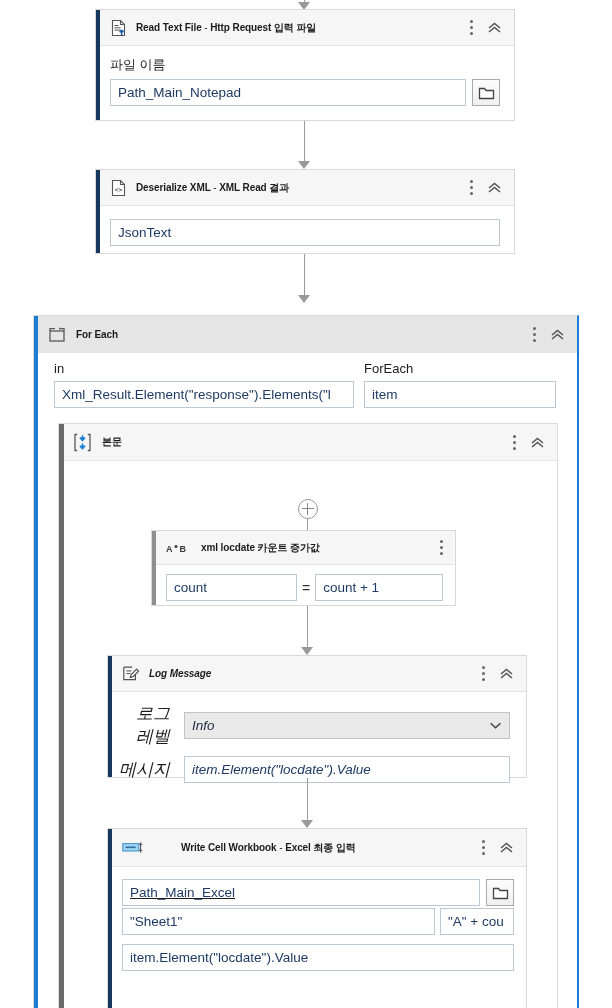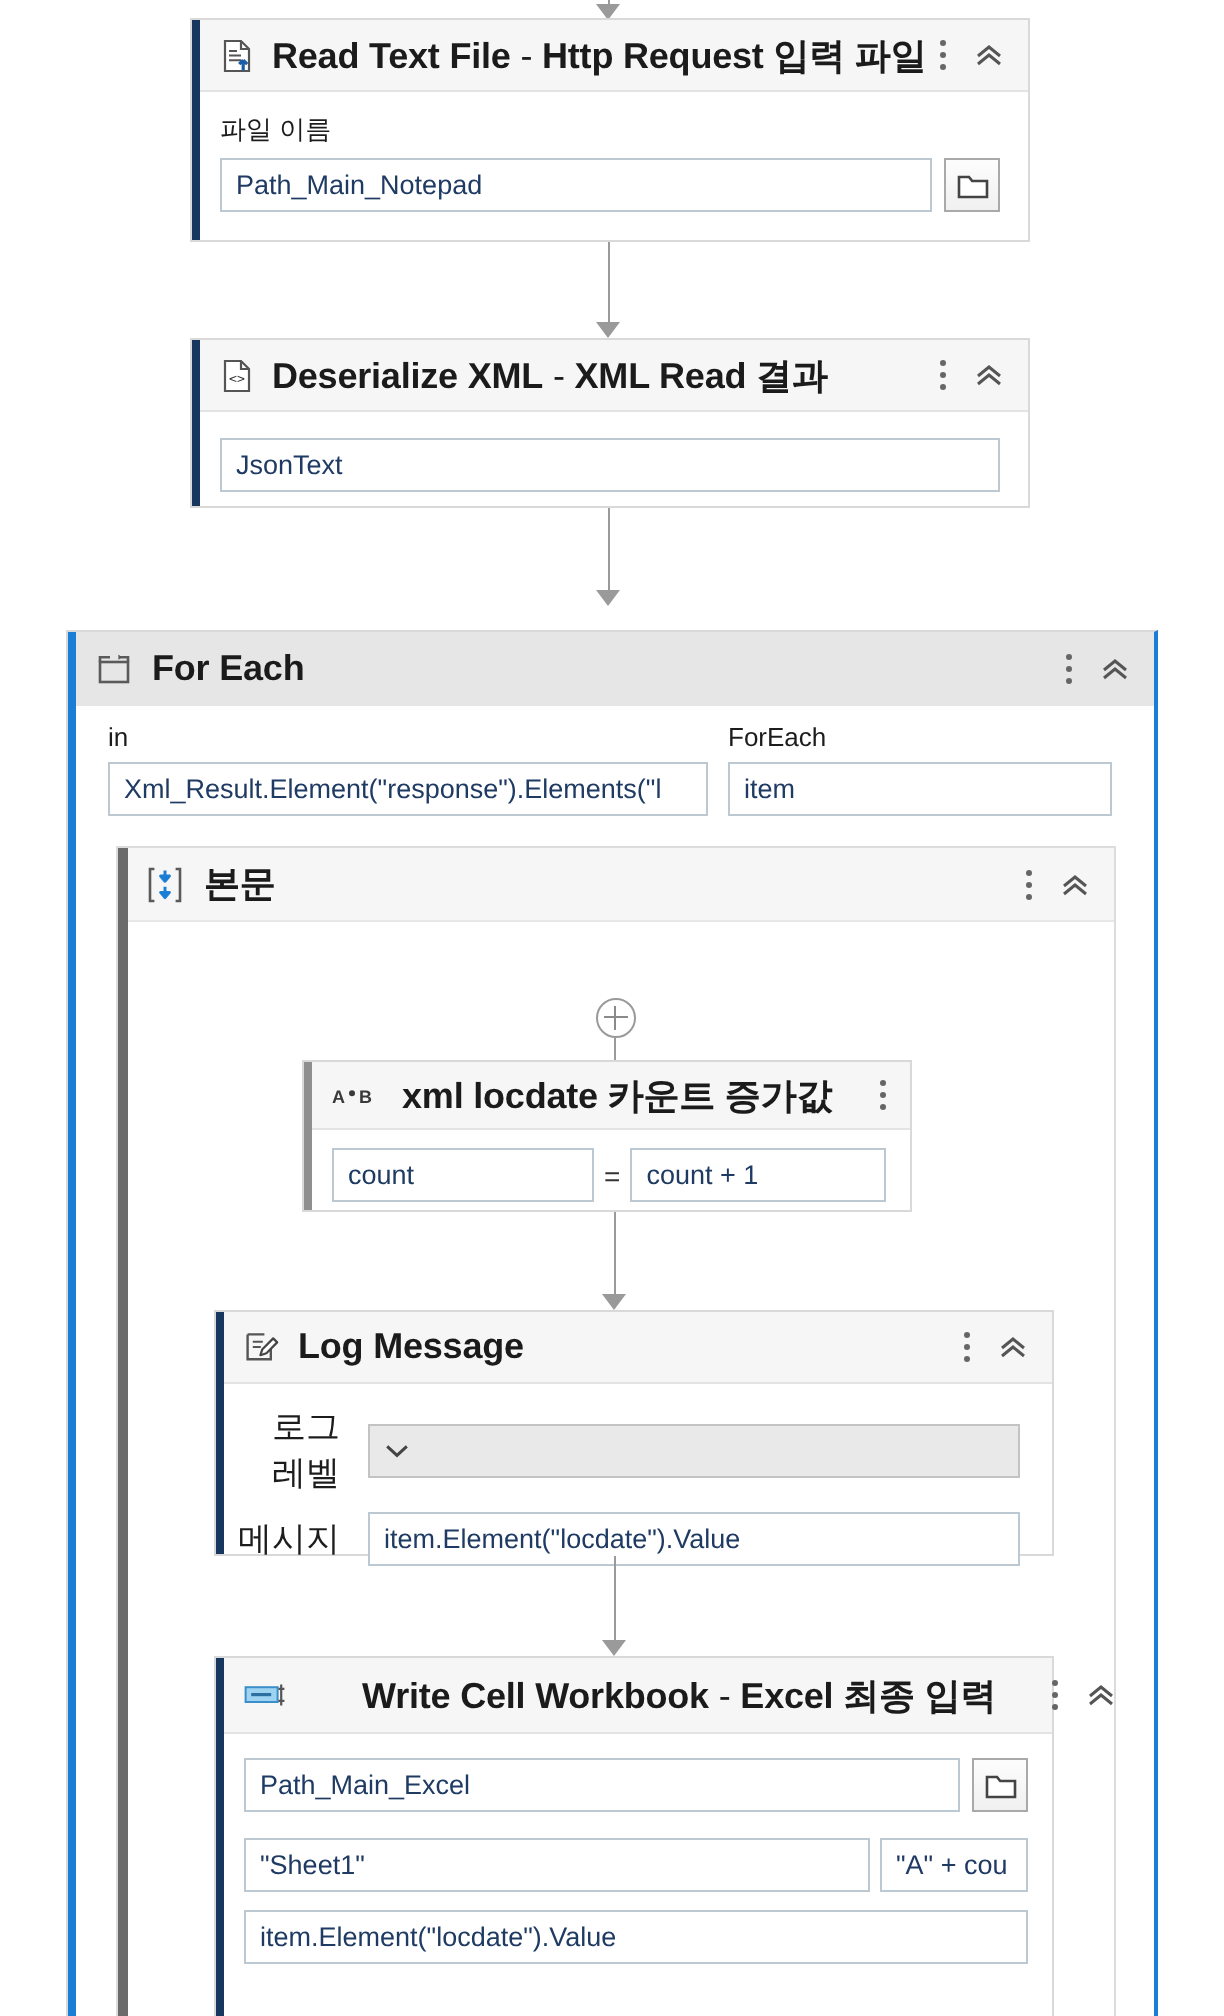--- a/index.html
+++ b/index.html
@@ -38,21 +38,21 @@
     align-items: center;
     height: 36px;
     background: #f6f6f6;
     border-bottom: 1px solid #e3e3e3;
     padding-left: 14px;
     padding-right: 8px;
     box-sizing: border-box;
   }
   .card-title {
     font-weight: bold;
-    font-size: 18px;
+    font-size: 10px;
     color: #1b1b1b;
     white-space: nowrap;
     margin-left: 9px;
     letter-spacing: -0.1px;
   }
   .card-title .sep { font-weight: normal; }
   .head-actions {
     margin-left: auto;
     display: flex;
     align-items: center;
@@ -391,21 +391,21 @@
           <div class="tbox" style="flex:1">count + 1</div>
         </div>
       </div>
     </div>
 
     <div class="conn" style="left:242px;top:182px;height:49px;">
       <div class="line"></div>
       <div class="head"></div>
     </div>
 
-    <div class="card" style="left:48px;top:231px;width:420px;height:123px;">
+    <div class="card" style="left:48px;top:231px;width:420px;height:123px;font-style:italic;">
       <div class="accent navy"></div>
       <div class="card-head">
         <span class="icon">
           <svg width="18" height="17" viewBox="0 0 18 17">
             <path d="M1.8 2.2h8.4M1.8 2.2v12.4h11.6V8.4" fill="none" stroke="#555" stroke-width="1.2"></path>
             <path d="M4.4 5.9h5M4.4 8.5h4" stroke="#555" stroke-width="1"></path>
             <path d="M8.2 12.6l1-3 5.4-5.4 2 2-5.4 5.4z" fill="#fff" stroke="#444" stroke-width="1.1" stroke-linejoin="round"></path>
           </svg>
         </span>
         <span class="card-title">Log Message</span>
@@ -419,20 +419,21 @@
             <svg width="15" height="13" viewBox="0 0 15 13">
                 <path d="M2 7l5.5-4.5L13 7M2 11l5.5-4.5L13 11" fill="none" stroke="#555" stroke-width="1.5"></path>
               </svg>
           </span>
         </span>
       </div>
       <div class="card-body" style="padding:10px 16px 12px 8px;">
         <div class="row" style="margin-bottom:8px;">
           <span class="lbl-left">로그 레벨</span>
           <div class="combo" style="flex:1">
+            <span class="cv">Info</span>
             <span class="icon">
               <svg width="13" height="9" viewBox="0 0 13 9">
                   <path d="M1.6 2.2l4.9 4.5 4.9-4.5" fill="none" stroke="#444" stroke-width="1.5"></path>
                 </svg>
             </span>
           </div>
         </div>
         <div class="row">
           <span class="lbl-left">메시지</span>
           <div class="tbox" style="flex:1">item.Element("locdate").Value</div>
@@ -463,21 +464,21 @@
               <i></i>
             </span>
           <span class="chev">
             <svg width="15" height="13" viewBox="0 0 15 13">
                 <path d="M2 7l5.5-4.5L13 7M2 11l5.5-4.5L13 11" fill="none" stroke="#555" stroke-width="1.5"></path>
               </svg>
           </span>
         </span>
       </div>
       <div class="card-body" style="padding:12px 12px 12px 14px;">
-        <div class="row" style="margin-bottom:13px;">
+        <div class="row" style="margin-bottom:2px;text-decoration:underline;">
           <div class="tbox" style="flex:1">Path_Main_Excel</div>
           <div class="browse">
             <svg width="17" height="14" viewBox="0 0 17 14">
                 <path d="M1.5 12.5V2.5h5l1.6 2h7.4v8z" fill="#fff" stroke="#444" stroke-width="1.3"></path>
               </svg>
           </div>
         </div>
         <div class="row" style="margin-bottom:9px;gap:5px;">
           <div class="tbox" style="flex:1">"Sheet1"</div>
           <div class="tbox" style="width:74px;flex:0 0 auto;">"A" + cou</div>

